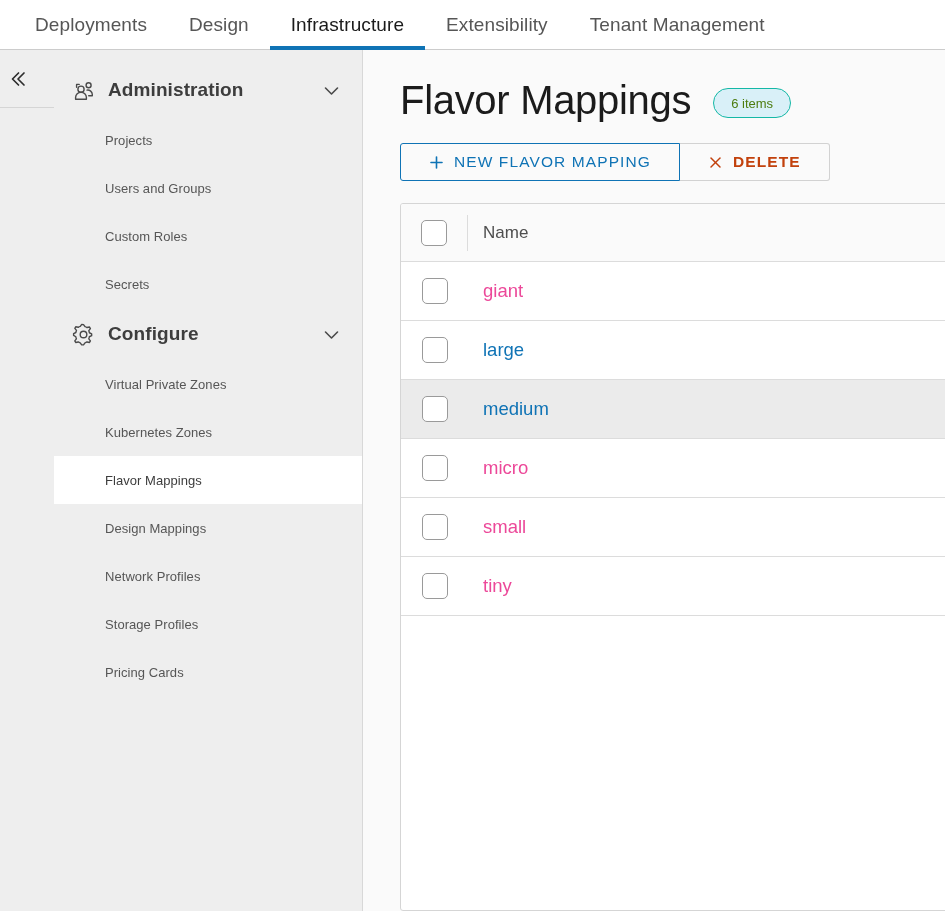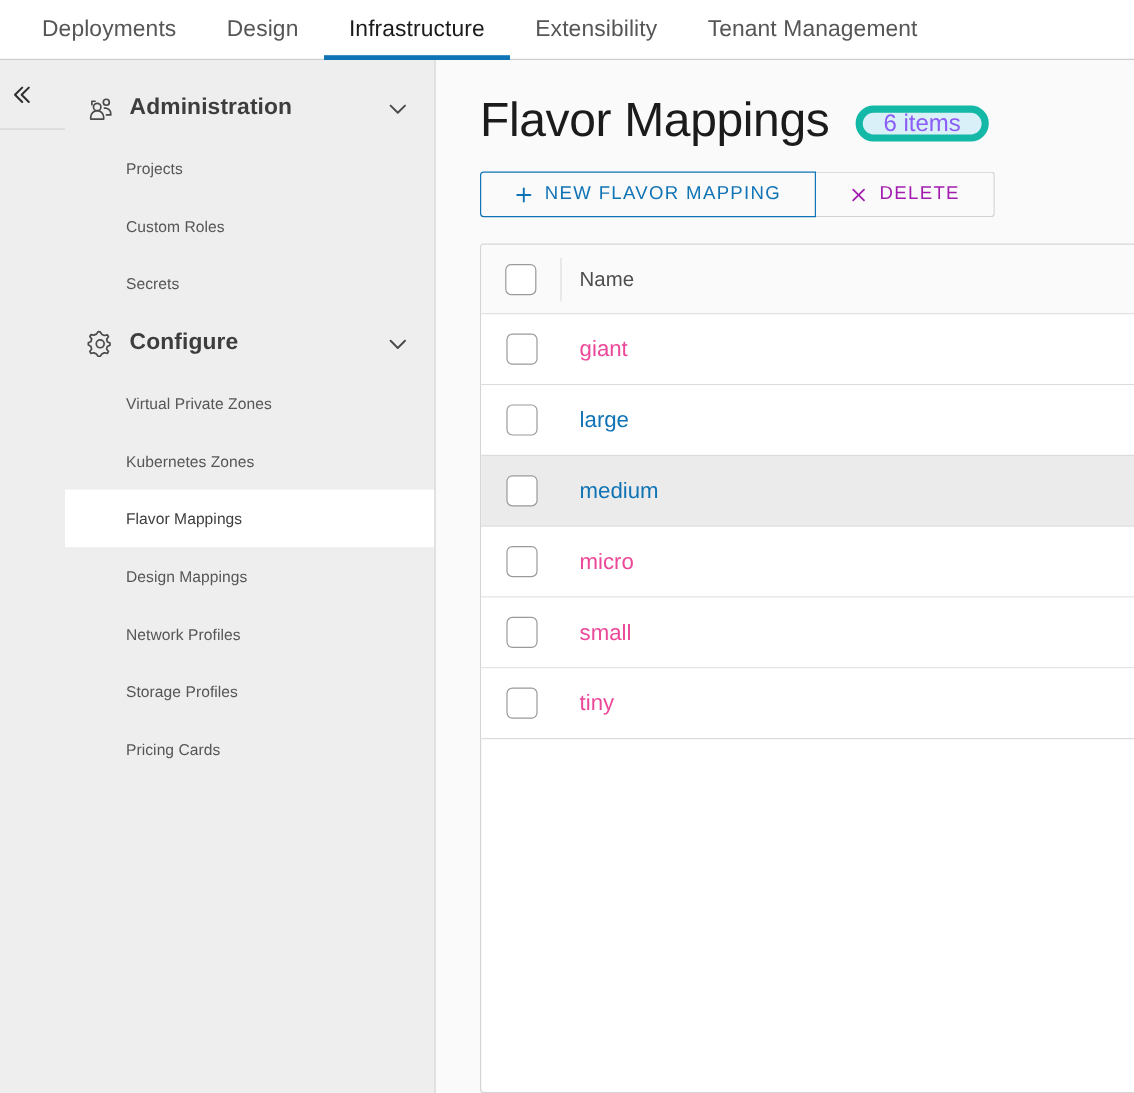--- a/index.html
+++ b/index.html
@@ -168,25 +168,25 @@
     font-weight: normal;
     color: #1b1b1b;
     letter-spacing: -0.3px;
     line-height: 1.1;
   }
   .count-badge {
     margin-left: 22px;
     margin-top: 6px;
     height: 30px;
     padding: 0 17px;
-    border: 6px solid #14b8a6;
+    border: 1px solid #14b8a6;
     border-radius: 15px;
     background: #d9f0f8;
-    color: #8b5cf6;
-    font-size: 20px;
+    color: #4d7c0f;
+    font-size: 13px;
     display: flex;
     align-items: center;
     white-space: nowrap;
   }
 
   
   .btn-group {
     display: flex;
     margin-top: 17px;
     height: 38px;
@@ -203,25 +203,26 @@
     border: 1px solid #0f73b5;
     white-space: nowrap;
     font-family: inherit;
   }
   .btn-primary {
     color: #0f73b5;
     border-radius: 3px 0 0 3px;
     cursor: pointer;
   }
   .btn-disabled {
-    color: #a21caf;
+    color: #c2410c;
     border-color: #d2d2d2;
     border-left: none;
     border-radius: 0 3px 3px 0;
     cursor: default;
+    font-weight: bold;
   }
   .btn-icon {
     display: inline-flex;
     align-items: center;
     justify-content: center;
     margin-right: 10px;
     width: 15px; height: 15px;
     flex: none;
   }
 
@@ -338,20 +339,23 @@
             </span>
             <span class="nav-group-label">Administration</span>
             <span class="nav-group-chevron" style="display: flex; align-items: center; justify-content: center;">
               <svg width="21" height="21" viewBox="0 0 21 21" fill="none" stroke="currentColor" stroke-width="1.6" stroke-linecap="round" stroke-linejoin="round">
                 <polyline points="4.5,8 10.5,14 16.5,8"></polyline>
               </svg>
             </span>
           </div>
           <div class="nav-item">
             <span>Projects</span>
+          </div>
+          <div class="nav-item">
+            <span>Users and Groups</span>
           </div>
           <div class="nav-item">
             <span>Custom Roles</span>
           </div>
           <div class="nav-item">
             <span>Secrets</span>
           </div>
           <div class="nav-group-header">
             <span class="nav-group-icon" style="display: flex; align-items: center; justify-content: center;">
               <svg width="25" height="25" viewBox="0 0 25 25" fill="none" stroke="currentColor" stroke-width="1.4" stroke-linejoin="round">

